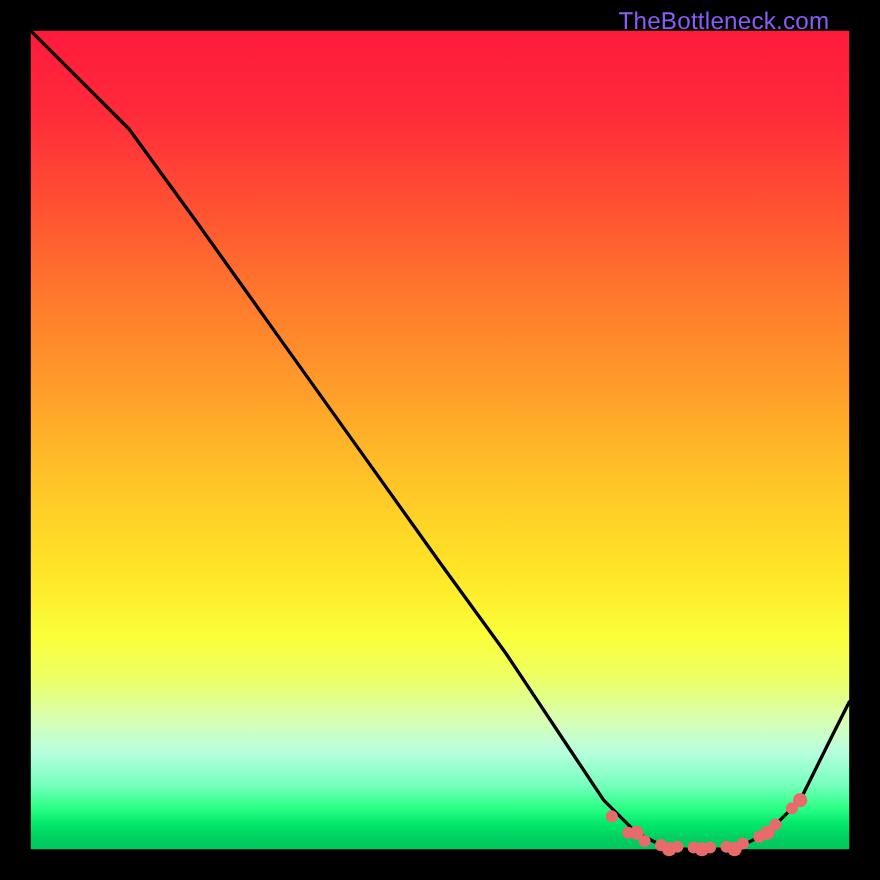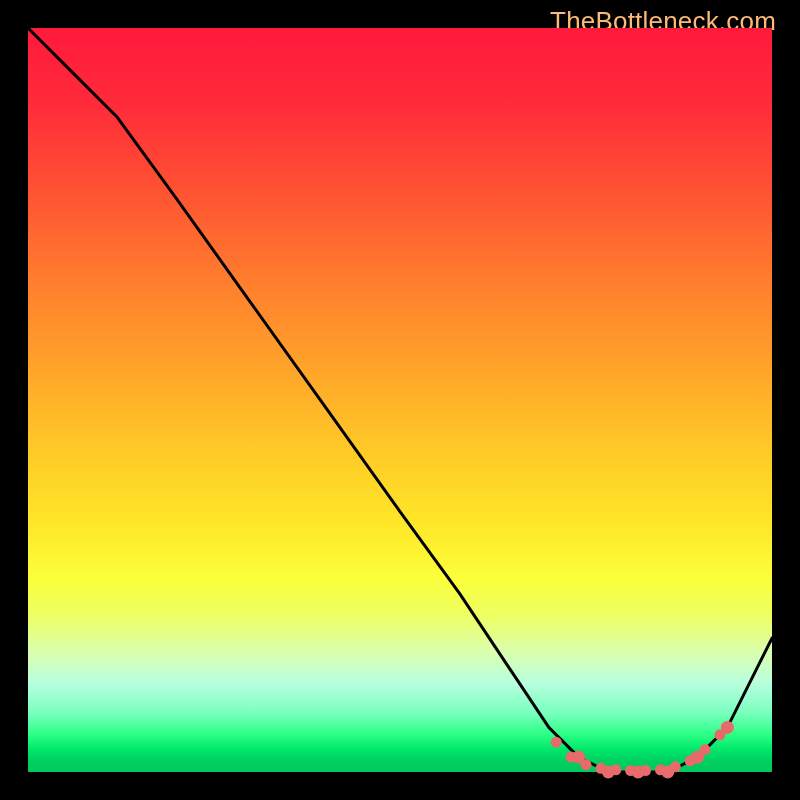--- a/index.html
+++ b/index.html
@@ -40,23 +40,23 @@
       #7affbf 92%,
       #2bff85 95%,
       #00e76a 97%,
       #00d060 98.5%,
       #00c95d 100%
     );
   }
   .watermark {
     position: absolute;
     top: 6px;
-    right: 24px;
-    color: #fdba74;
-    font-size: 26px;
+    right: 46px;
+    color: #8b5cf6;
+    font-size: 22px;
     letter-spacing: 0.2px;
     font-weight: 400;
     user-select: none;
   }
   svg.curve {
     position: absolute;
     left: 0;
     top: 0;
     width: 744px;
     height: 744px;

